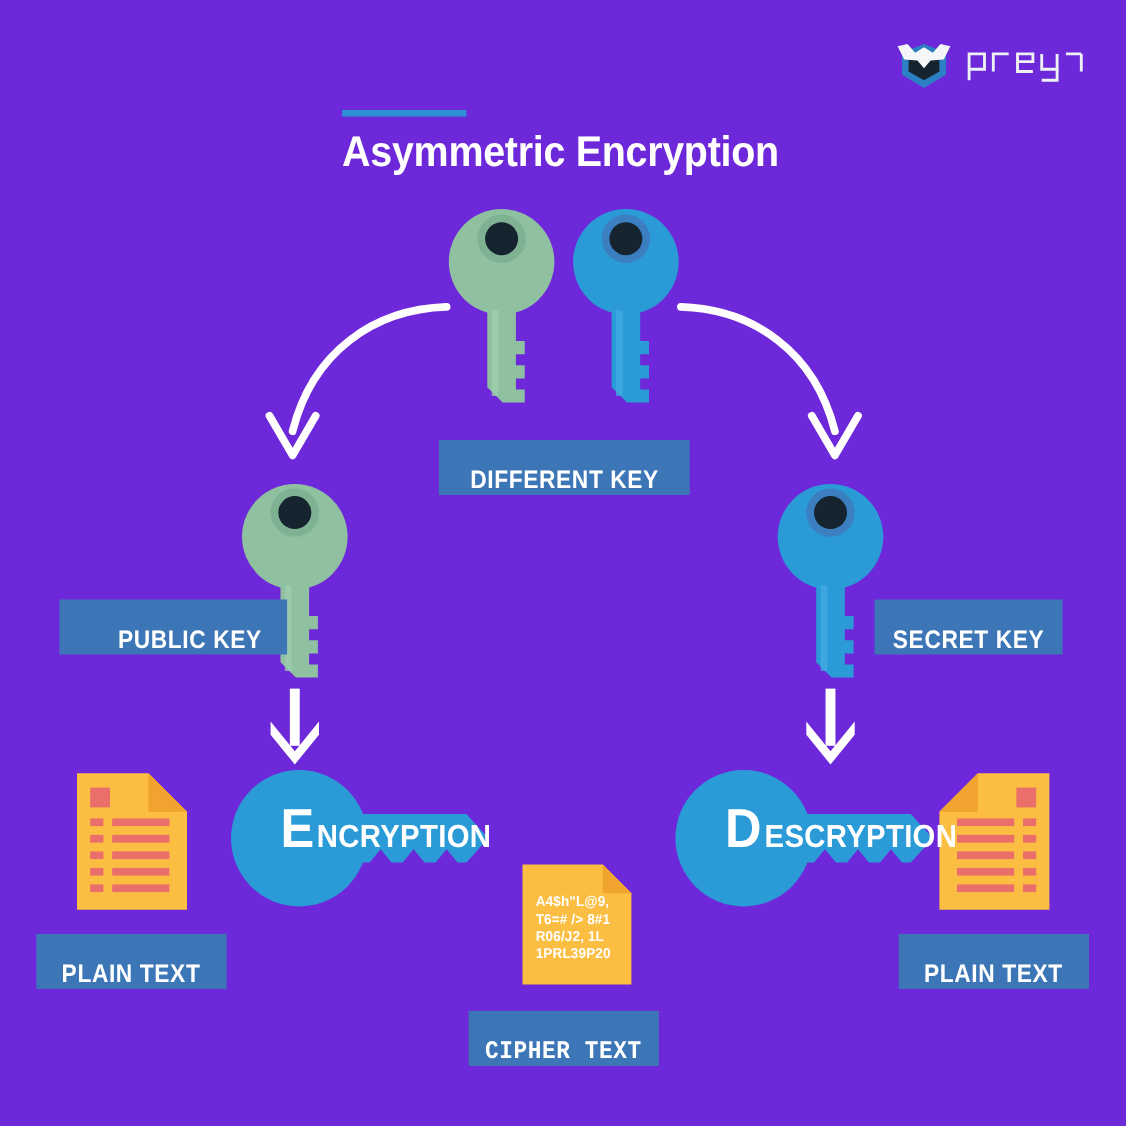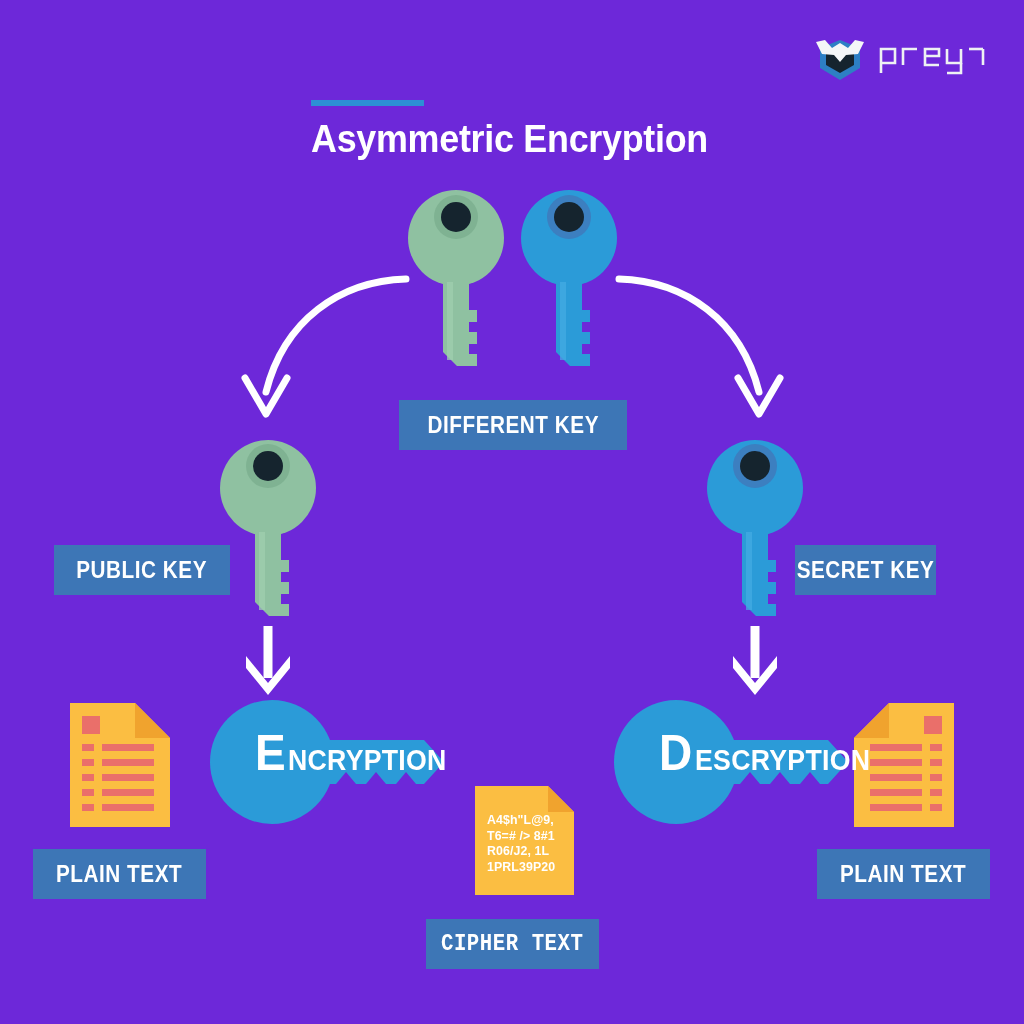--- a/index.html
+++ b/index.html
@@ -38,33 +38,33 @@
     transform-origin: left center;
     white-space: nowrap;
     line-height: 46px;
   }
 
   
   .label {
     background: #3d76b6;
     color: #ffffff;
     display: flex;
-    align-items: center;
+    align-items: flex-end;
     justify-content: center;
     font-weight: 700;
     font-size: 23px;
     letter-spacing: 0.6px;
     font-family: "Liberation Sans Narrow", "Liberation Sans", sans-serif;
     white-space: nowrap;
   }
   .label span { transform: scaleX(0.9); display: inline-block; }
 
   #lbl-different { left: 399px; top: 400px; width: 228px; height: 50px; }
-  #lbl-public    { left: 54px;  top: 545px; width: 176px; height: 50px; }
-  #lbl-secret    { left: 795px; top: 545px; width: 141px; height: 50px; }
+  #lbl-public    { left: 54px;  top: 545px; width: 176px; height: 50px; padding-left: 31px; }
+  #lbl-secret    { left: 795px; top: 545px; width: 171px; height: 50px; }
   #lbl-plain-l   { left: 33px;  top: 849px; width: 173px; height: 50px; }
   #lbl-plain-r   { left: 817px; top: 849px; width: 173px; height: 50px; }
   #lbl-cipher    { left: 426px; top: 919px; width: 173px; height: 50px; font-family: Liberation Mono, monospace; }
 
   
   .svgfull {
     position: absolute; left: 0; top: 0; width: 1024px; height: 1024px;
     pointer-events: none;
   }
 

